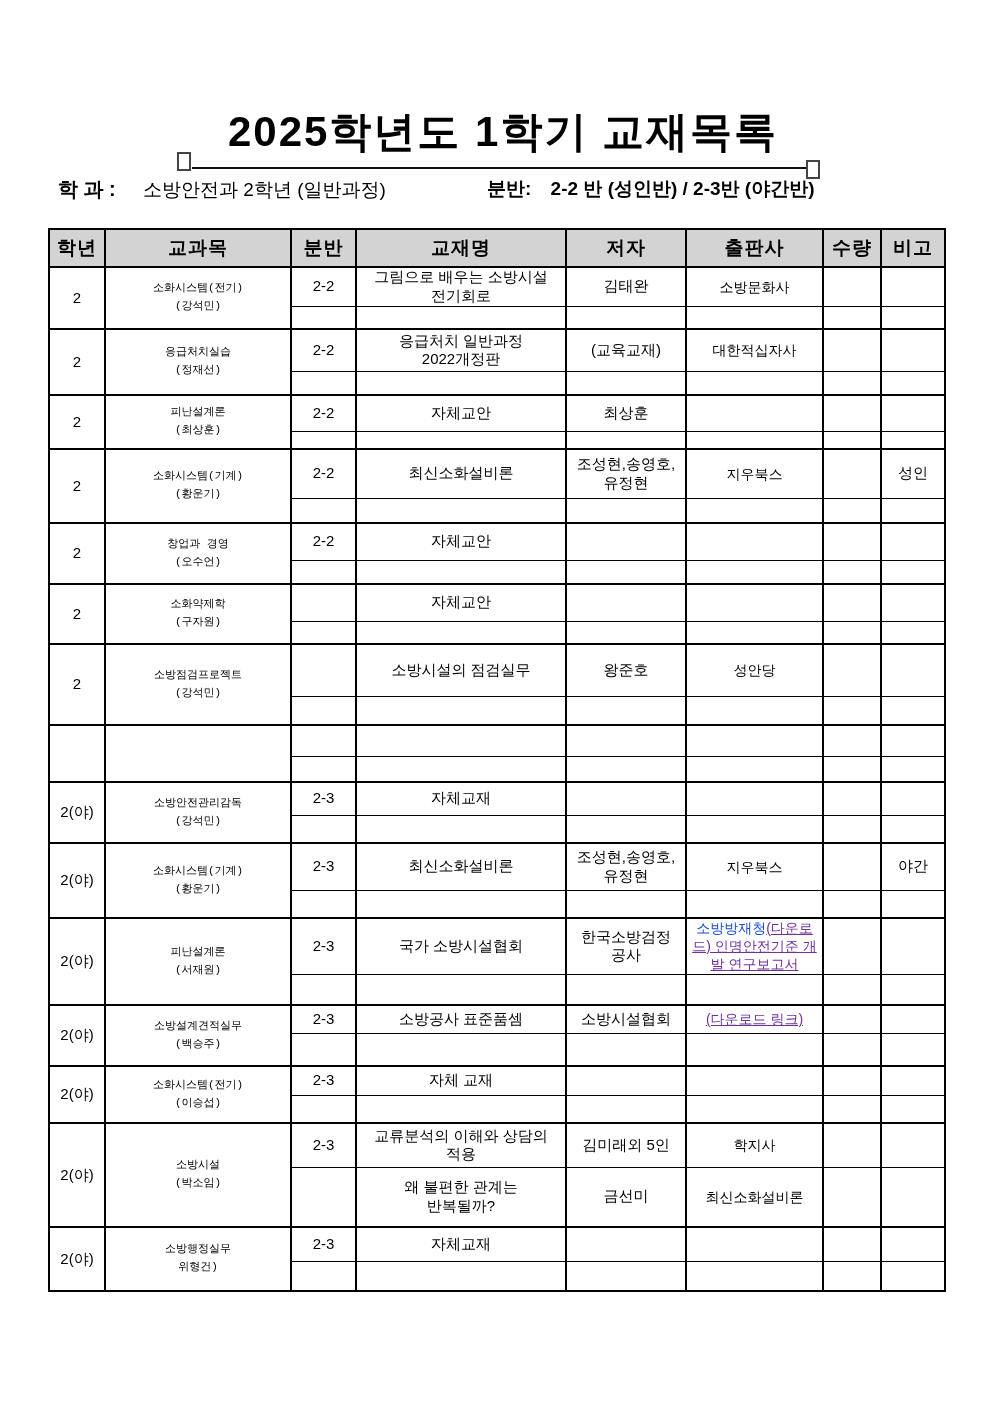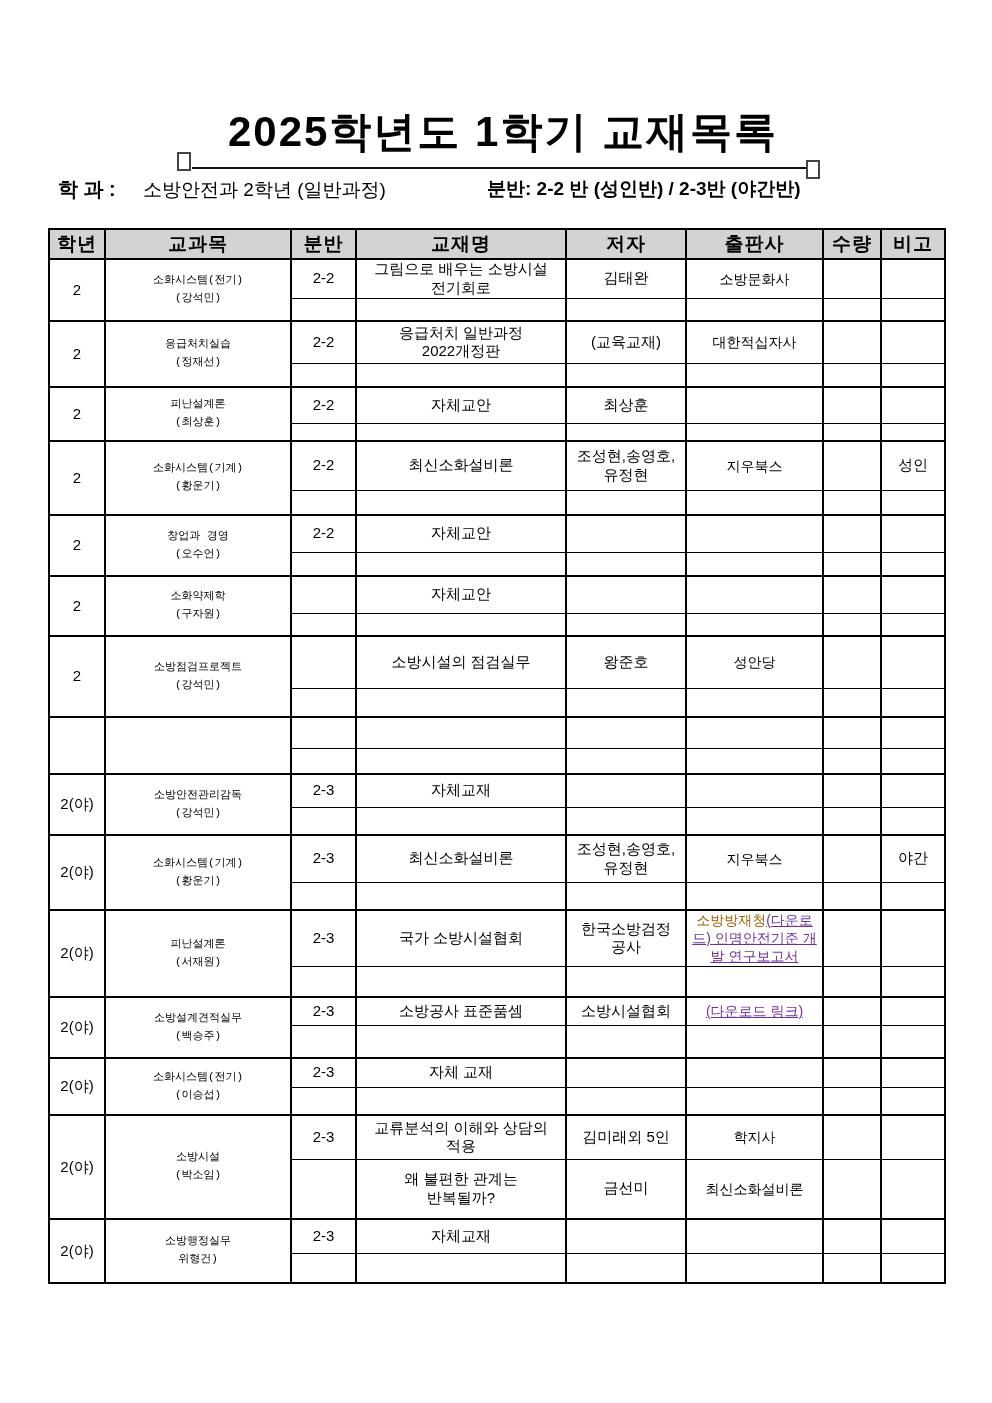--- a/index.html
+++ b/index.html
@@ -13,41 +13,41 @@
   }
   .title-rule{position:absolute;left:192px;top:167px;width:614px;border-top:2px solid #111;}
   .handle{position:absolute;width:14px;height:19px;border:2px solid #444;background:#fff;box-sizing:border-box;}
   .handle-left{left:177px;top:152px;}
   .handle-right{left:806px;top:160px;}
   .info-line{position:absolute;top:176px;left:0;width:992px;font-size:19px;}
   .dept{position:absolute;left:58px;top:0;white-space:nowrap;}
   .dept .lbl{font-weight:bold;font-size:20px;}
   .dept .val{font-weight:normal;margin-left:22px;}
   .division{position:absolute;left:487px;top:0;font-weight:bold;white-space:nowrap;}
-  .division .lbl{}
+  .division .lbl{margin-right:14px;}
   table.book-table{
     position:absolute;top:228px;left:48px;width:896px;
     border-collapse:collapse;table-layout:fixed;
   }
   .book-table th,.book-table td{
     border:2px solid #000;padding:0 2px;overflow:hidden;
     text-align:center;vertical-align:middle;box-sizing:border-box;
   }
   .book-table thead th{
-    background:#d3d3d3;font-size:19px;font-weight:bold;height:30px;letter-spacing:1px;
+    background:#d3d3d3;font-size:19px;font-weight:bold;height:38px;letter-spacing:1px;
   }
   .book-table td{font-size:15px;line-height:1.25;}
   tr.sub1 td.split{border-bottom:1px solid #000;}
   tr.sub2 td{border-top:1px solid #000;}
   td.grade-cell{font-size:15px;}
   td.subject-cell{font-size:11px;line-height:1.6;font-family:Liberation Mono, monospace;}
   td.book-cell,td.author-cell{white-space:pre-line;}
   td.publisher-cell{font-size:14px;line-height:1.3;}
   .dl-link{color:#7030a0;text-decoration:underline;cursor:pointer;}
-  .pub-prefix{color:#a16207;}
+  .pub-prefix{color:#1d4ed8;}
 </style>
 </head>
 <body>
 
 <div class="page-title">2025학년도 1학기 교재목록</div>
 <div class="title-rule"></div>
 <div class="handle handle-left"></div>
 <div class="handle handle-right"></div>
 
 <div class="info-line">

